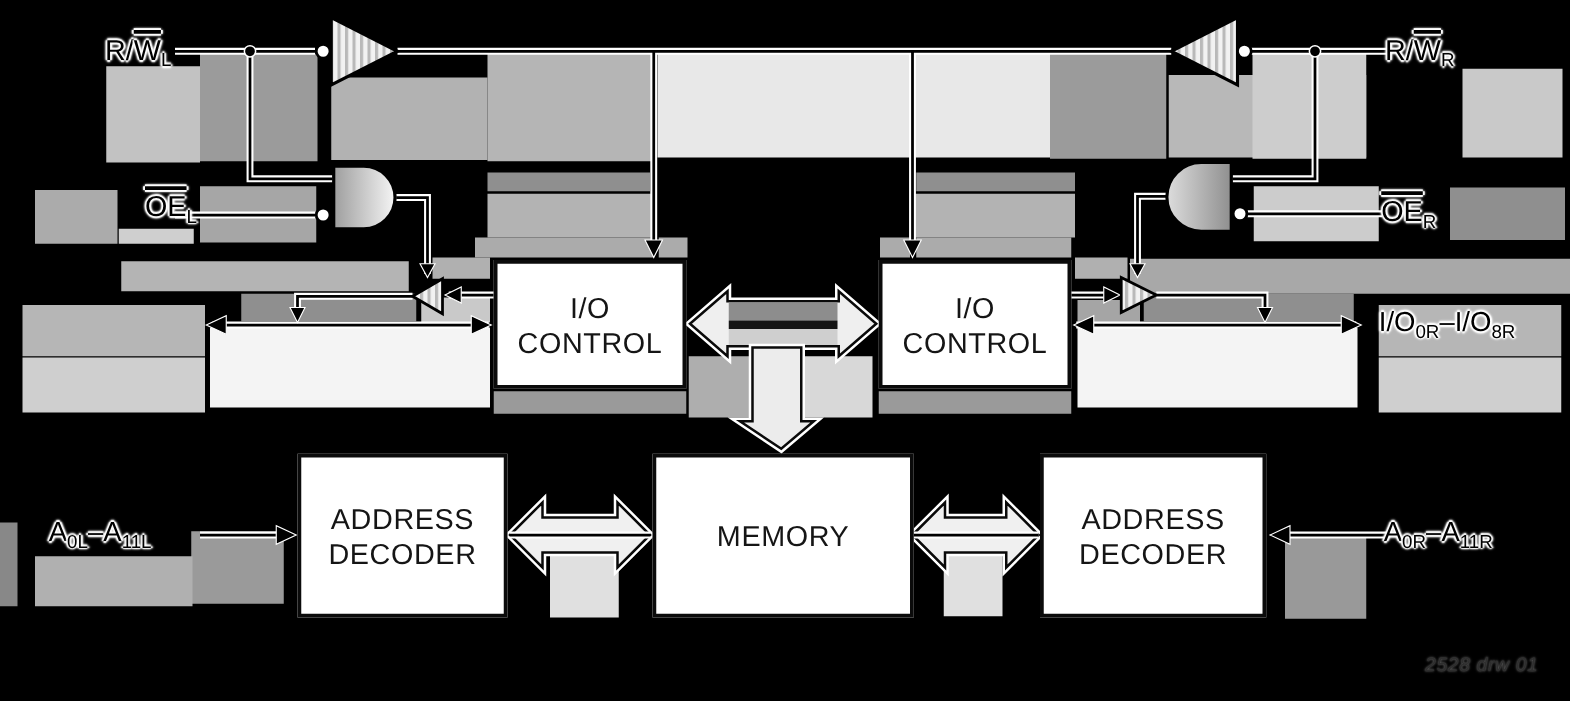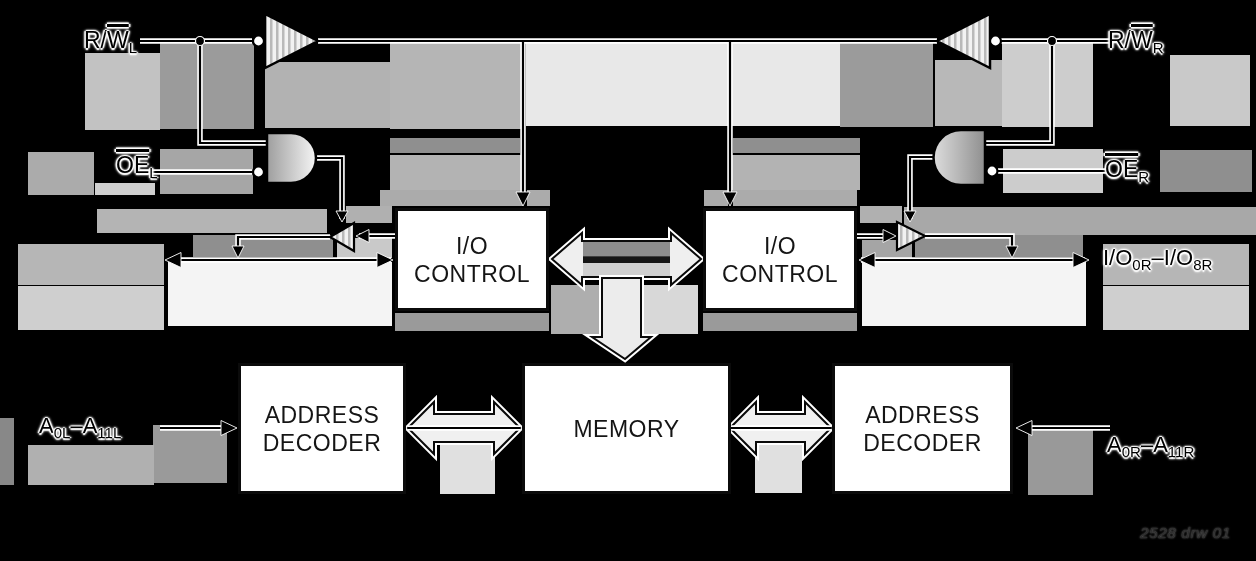--- a/index.html
+++ b/index.html
@@ -188,18 +188,18 @@
   </div>
   <div class="lbl" style="left:1105px;top:156px;">
     <span class="ov">OE</span><span class="sub">R</span>
   </div>
   <div class="lbl sm" style="left:1103px;top:245px;">
     <span>I/O</span><span class="sub">0R</span><span>–</span><span>I/O</span><span class="sub">8R</span>
   </div>
   <div class="lbl sm" style="left:39px;top:413px;">
     <span>A</span><span class="sub">0L</span><span>–</span><span>A</span><span class="sub">11L</span>
   </div>
-  <div class="lbl sm" style="left:1107px;top:432px;">
+  <div class="lbl sm" style="left:1107px;top:413px;">
     <span>A</span><span class="sub">0R</span><span>–</span><span>A</span><span class="sub">11R</span>
   </div>
 
   <div id="caption" style="left:1140px;top:524px;">2528 drw 01</div>
 </div>
 
 </body></html>

